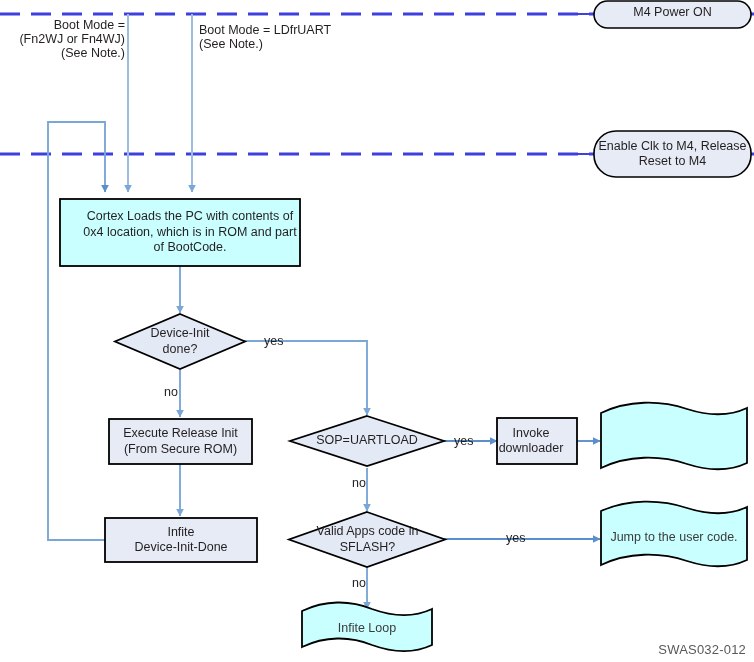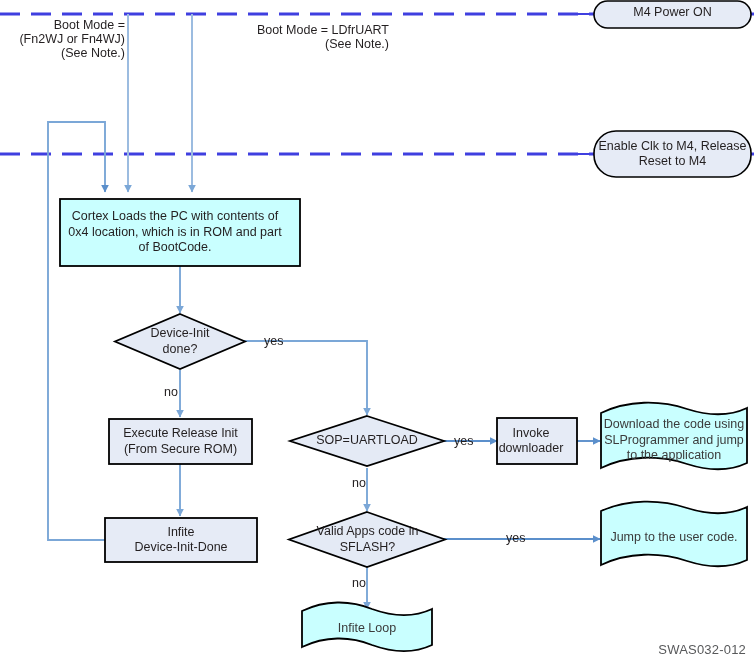--- a/index.html
+++ b/index.html
@@ -146,49 +146,46 @@
              L432,645
              C 415,653 394,653 372,645
              C 350,636 325,636 302,647
              Z" fill="#C9FFFF" stroke="#000000" stroke-width="1.8"></path>
   </svg>
 
   <div class="free-label" style="left:10px; top:18px; width:115px; text-align:right;">Boot Mode =
 (Fn2WJ or Fn4WJ)
 (See Note.)</div>
 
-  <div class="free-label" style="left:199px; top:23px; width:190px; text-align:right;">Boot Mode = LDfrUART
+  <div class="free-label" style="left:199px; top:23px; width:190px; text-align:left;">Boot Mode = LDfrUART
 (See Note.)</div>
 
   <div class="node-label" style="left:594px; top:1px; width:157px; height:23px;">M4 Power ON</div>
 
   <div class="node-label" style="left:594px; top:131px; width:157px; height:46px;">Enable Clk to M4, Release
 Reset to M4</div>
 
-  <div class="node-label" style="left:57px; top:199px; width:236px; height:67px;">Cortex Loads the PC with contents of
+  <div class="node-label" style="left:72px; top:199px; width:236px; height:67px;">Cortex Loads the PC with contents of
 0x4 location, which is in ROM and part
 of BootCode.</div>
 
   <div class="node-label" style="left:130px; top:314px; width:100px; height:55px;">Device-Init
 done?</div>
 
   <div class="node-label" style="left:109px; top:419px; width:143px; height:45px;">Execute Release Init
 (From Secure ROM)</div>
 
   <div class="node-label" style="left:105px; top:518px; width:152px; height:44px;">Infite
 Device-Init-Done</div>
 
   <div class="node-label" style="left:297px; top:428px; width:140px; height:26px;">SOP=UARTLOAD</div>
 
   <div class="node-label" style="left:497px; top:418px; width:68px; height:46px;">Invoke
 downloader</div>
 
-  <div class="node-label doc-label" style="left:601px; top:413px; width:146px; height:55px;">Download the code using
-SLProgrammer  and jump
-to the application</div>
 
   <div class="node-label" style="left:300px; top:516px; width:135px; height:47px;">Valid Apps code in
 SFLASH?</div>
 
   <div class="node-label doc-label" style="left:601px; top:511px; width:146px; height:54px;">Jump to the user code.</div>
 
   <div class="node-label doc-label" style="left:302px; top:611px; width:130px; height:36px;">Infite Loop</div>
 
   <div class="edge-label" style="left:264px; top:334px; width:30px;">yes</div>
 

